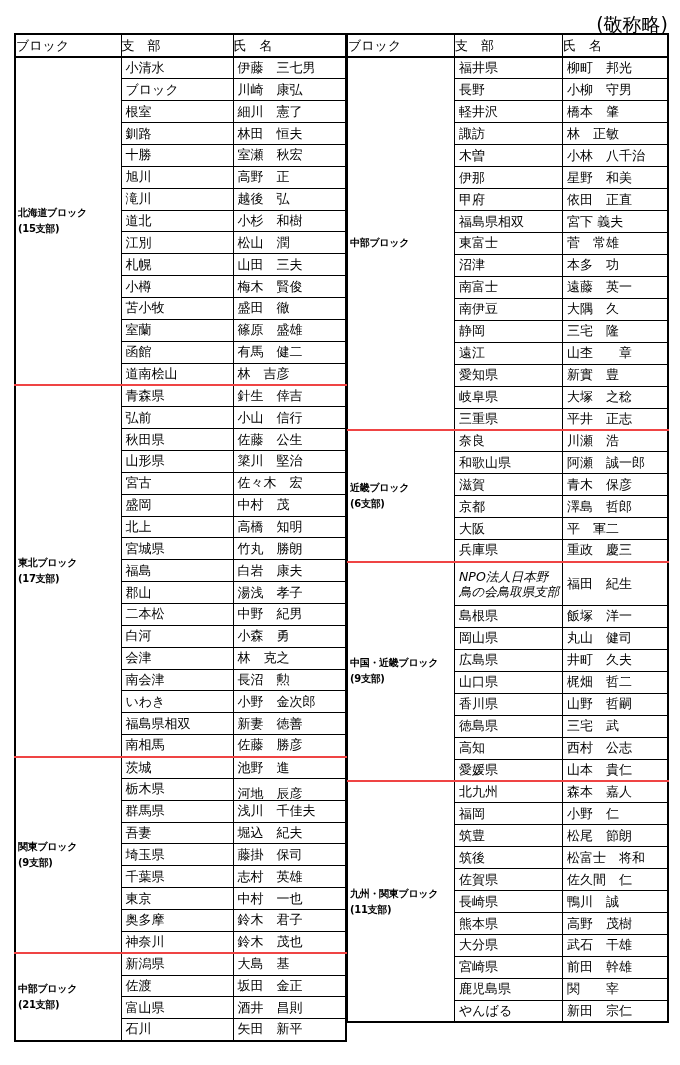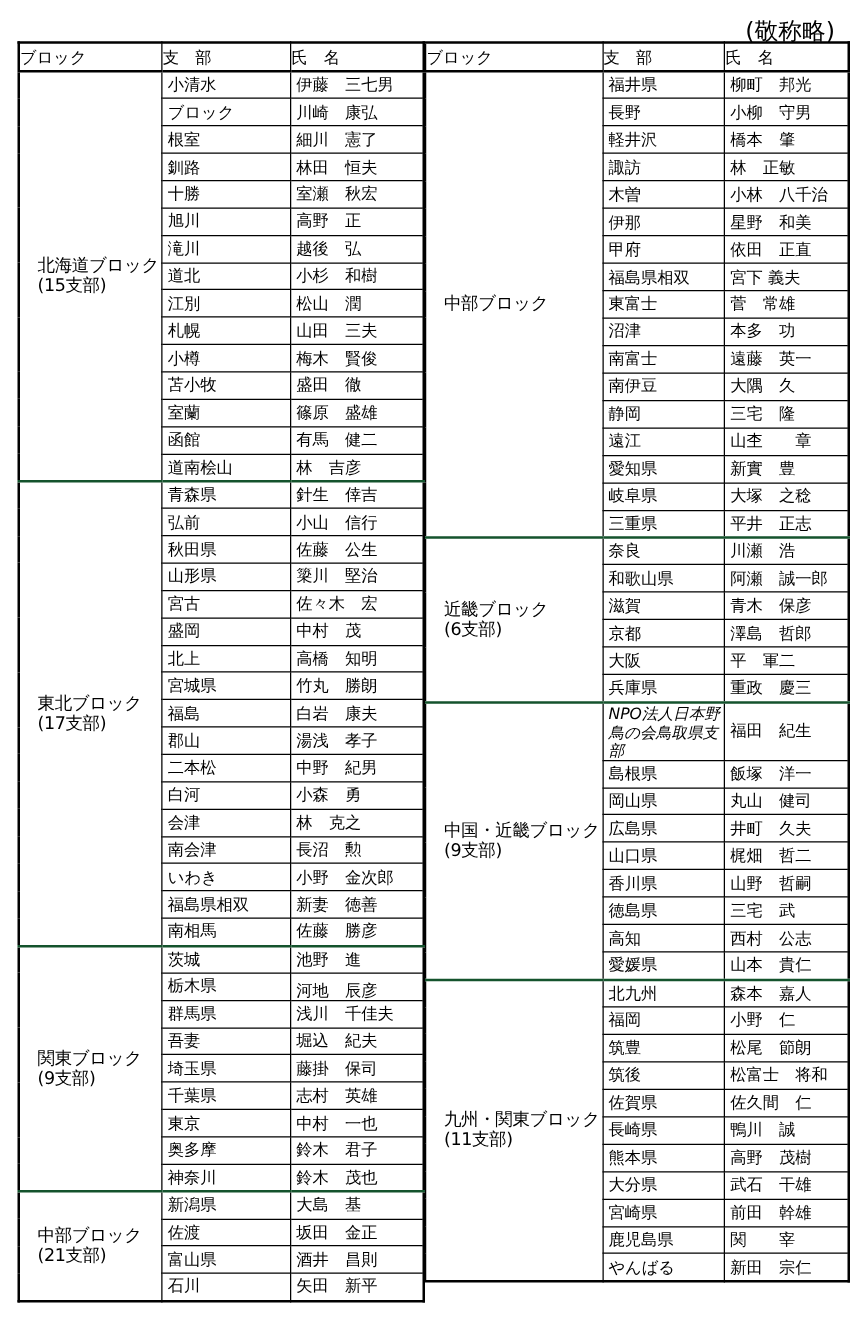--- a/index.html
+++ b/index.html
@@ -22,22 +22,22 @@
     font-weight:normal;text-align:left;height:21px;
     font-size:13px;padding:0;white-space:nowrap;overflow:hidden;
   }
   td{
     border:1px solid #000;font-size:13px;vertical-align:middle;
     padding:0 2px 0 4px;white-space:nowrap;overflow:hidden;
   }
   #table-left tr{height:21.87px;}
   #table-right tr{height:21.95px;}
   #table-right tr.tall{height:43.9px;}
-  tr.block-start td{border-top:2px solid #14532d;margin-top:46px;}
-  .block-cell{padding-left:14px;font-size:14px;letter-spacing:-0.3px;}
+  tr.block-start td{border-top:2px solid #ef4444;margin-top:46px;}
+  .block-cell{padding-left:2px;font-size:10px;letter-spacing:-0.3px;font-weight:bold;}
   .block-cell div{line-height:16px;white-space:nowrap;}
   .branch-cell.wrap{white-space:normal;word-break:break-all;line-height:15px;font-size:12.5px;font-style:italic;}
   .name-cell span{display:inline-block;}
   .name-cell span.push-down{
     display:block;height:20px;overflow:hidden;line-height:30px;
   }
 </style>
 </head>
 <body>
 

